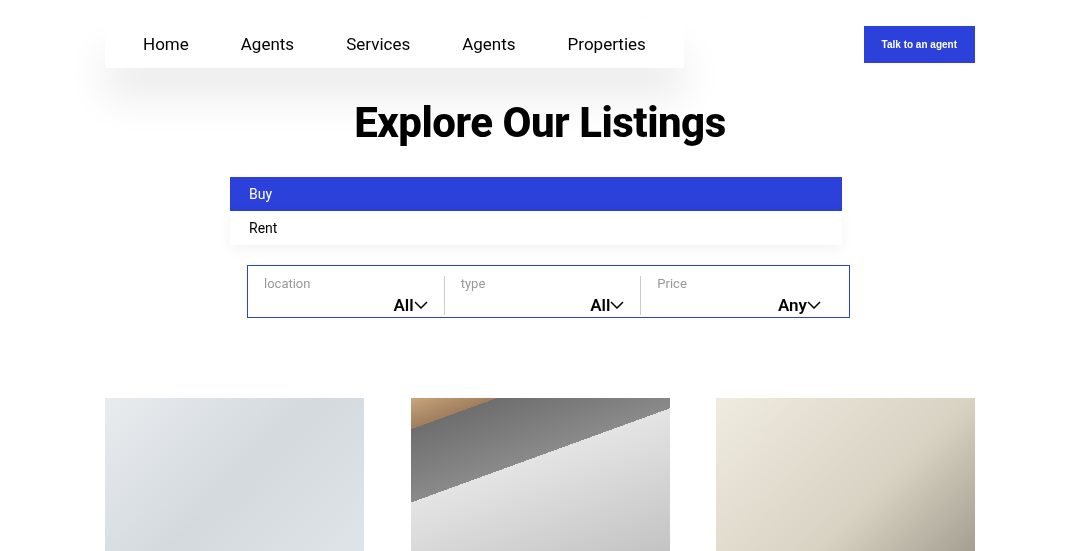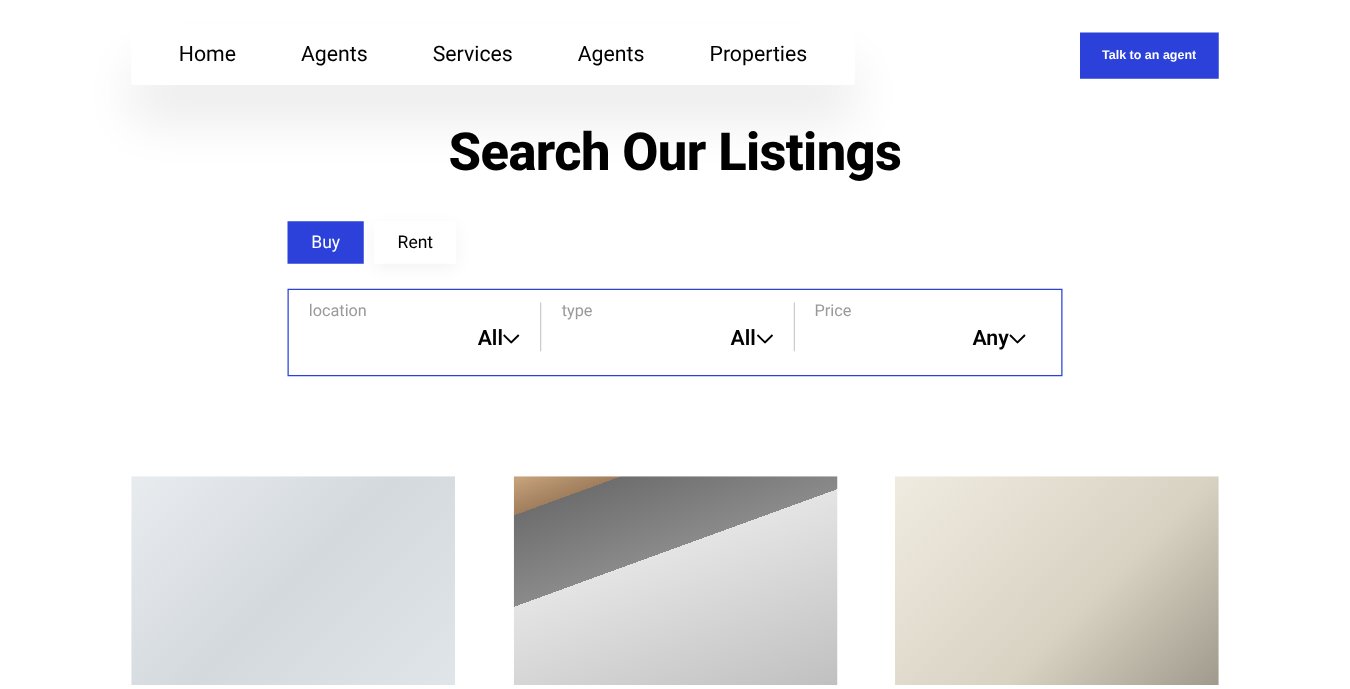--- a/index.html
+++ b/index.html
@@ -7,24 +7,24 @@
 .header{display:flex;align-items:center;justify-content:space-between;padding:20px 105px 0;}
 .logo{display:flex;flex-direction:column;align-items:center;}
 .logo-icon{width:90px;height:40px;position:relative;}
 .logo-text{font-weight:700;font-size:15px;letter-spacing:0.5px;color:#1a1a1a;margin-top:2px;}
 .nav{display:flex;background:#fff;box-shadow:0 30px 40px rgba(0,0,0,0.08);border-radius:2px;padding:0 12px;}
 .nav-item{padding:14px 26px;font-size:17px;color:#000;cursor:pointer;}
 .cta{background:#2b41d9;color:#fff;font-size:10px;font-weight:600;padding:13px 18px;border:none;cursor:pointer;}
 .hero{text-align:center;margin-top:30px;}
 .hero h1{font-size:42px;font-weight:800;letter-spacing:-0.5px;}
 .search-wrap{width:620px;margin:30px auto 0;}
-.tabs{display:flex;margin-bottom:20px;}
+.tabs{display:flex;margin-bottom:20px;flex-direction:column;}
 .tab{padding:9px 19px;font-size:14px;cursor:pointer;box-shadow:0 4px 14px rgba(0,0,0,0.05);background:#fff;margin-right:8px;}
 .tab.active{background:#2b41d9;color:#fff;box-shadow:none;}
-.search-box{border:1.5px solid #2b41d9;display:flex;align-items:stretch;padding:10px 12px 19px 0;}
+.search-box{border:1.5px solid #2b41d9;display:flex;align-items:stretch;padding:10px 12px 2px 0;margin-left:17px;}
 .field{flex:1;display:flex;flex-direction:column;padding:0 16px;border-right:1px solid #ccc;justify-content:center;}
 .field:nth-child(3){border-right:none;}
 .field-label{font-size:13px;color:#999;margin-bottom:4px;}
 .field-value-row{display:flex;align-items:center;justify-content:flex-end;}
 .field-value{font-size:17px;font-weight:600;}
 .chevron{width:14px;height:8px;}
 .search-btn{background:#2b41d9;color:#fff;font-size:18px;font-weight:500;padding:0 34px;margin-left:16px;border:none;cursor:pointer;}
 .cards{display:flex;justify-content:space-between;padding:0 105px;margin-top:80px;}
 .card{width:259px;height:167px;overflow:hidden;}
 .card-img{width:100%;height:100%;display:block;}
@@ -40,21 +40,21 @@
     <div class="nav-item">Home</div>
     <div class="nav-item">Agents</div>
     <div class="nav-item">Services</div>
     <div class="nav-item">Agents</div>
     <div class="nav-item">Properties</div>
   </nav>
   <button class="cta">Talk to an agent</button>
 </div>
 
 <div class="hero">
-  <h1>Search Our Listings</h1>
+  <h1>Explore Our Listings</h1>
 </div>
 
 <div class="search-wrap">
   <div class="tabs">
     <div class="tab active">Buy</div>
     <div class="tab">Rent</div>
   </div>
   <div class="search-box">
     <div class="field">
       <div class="field-label">location</div>

